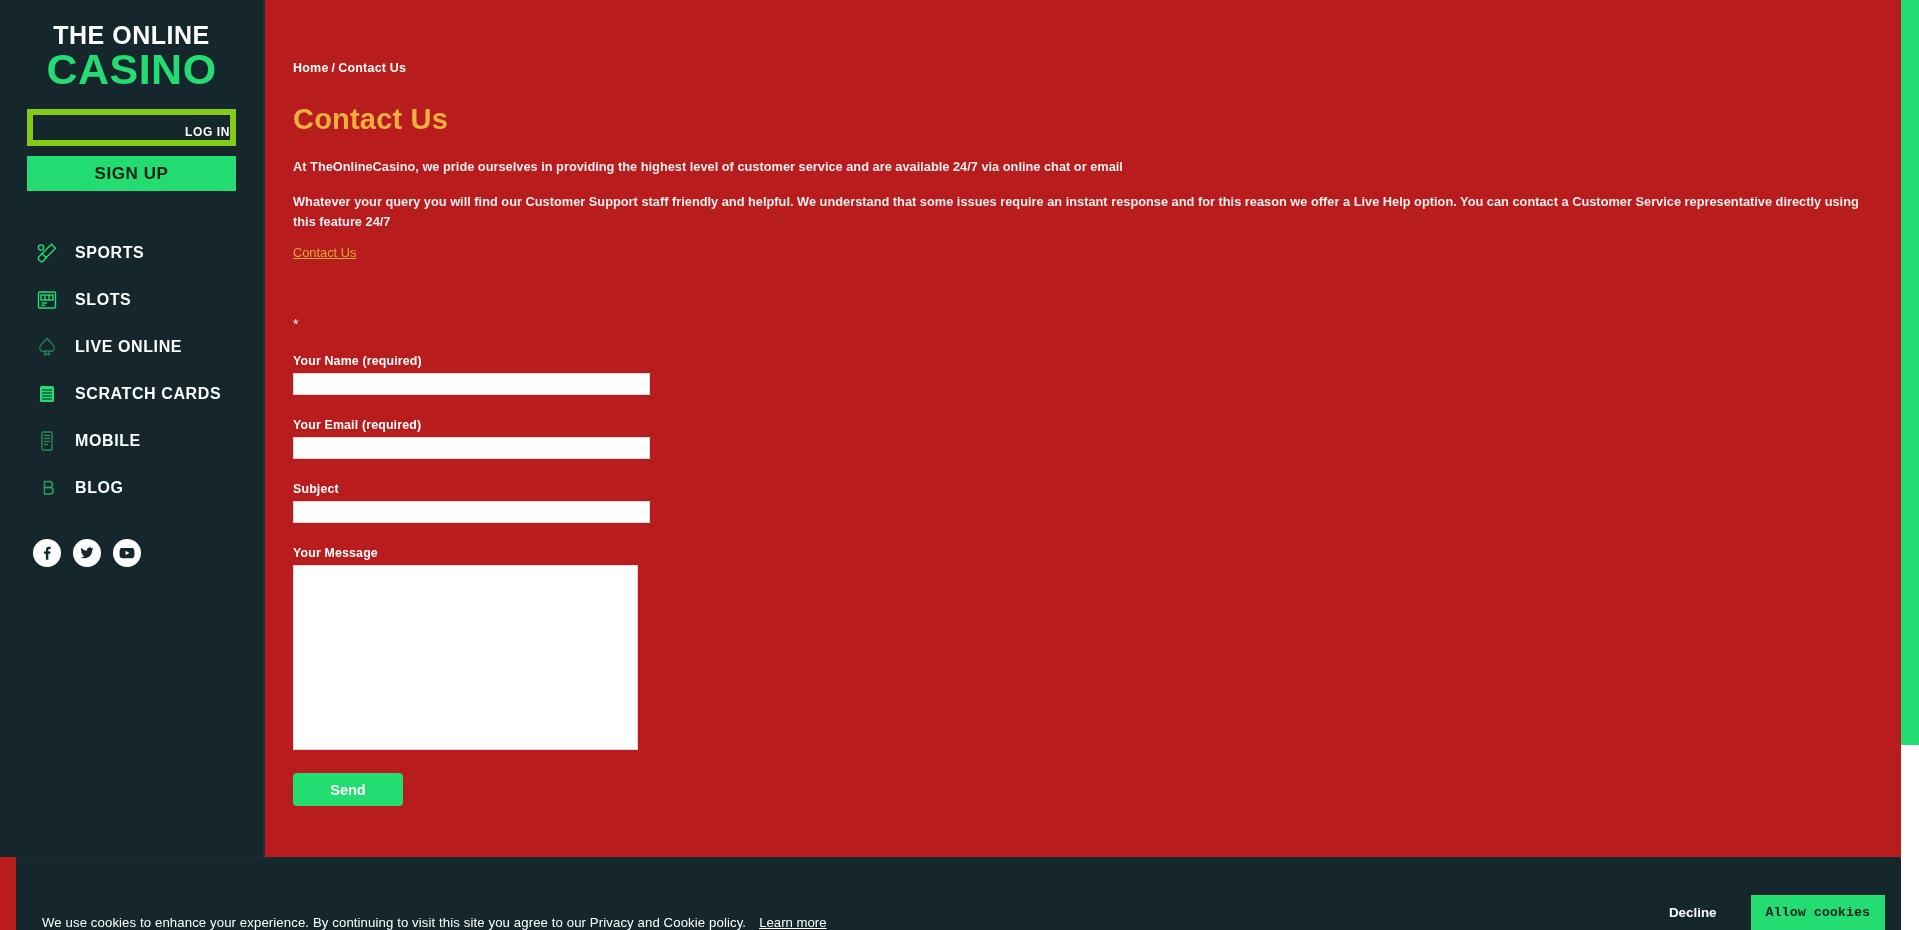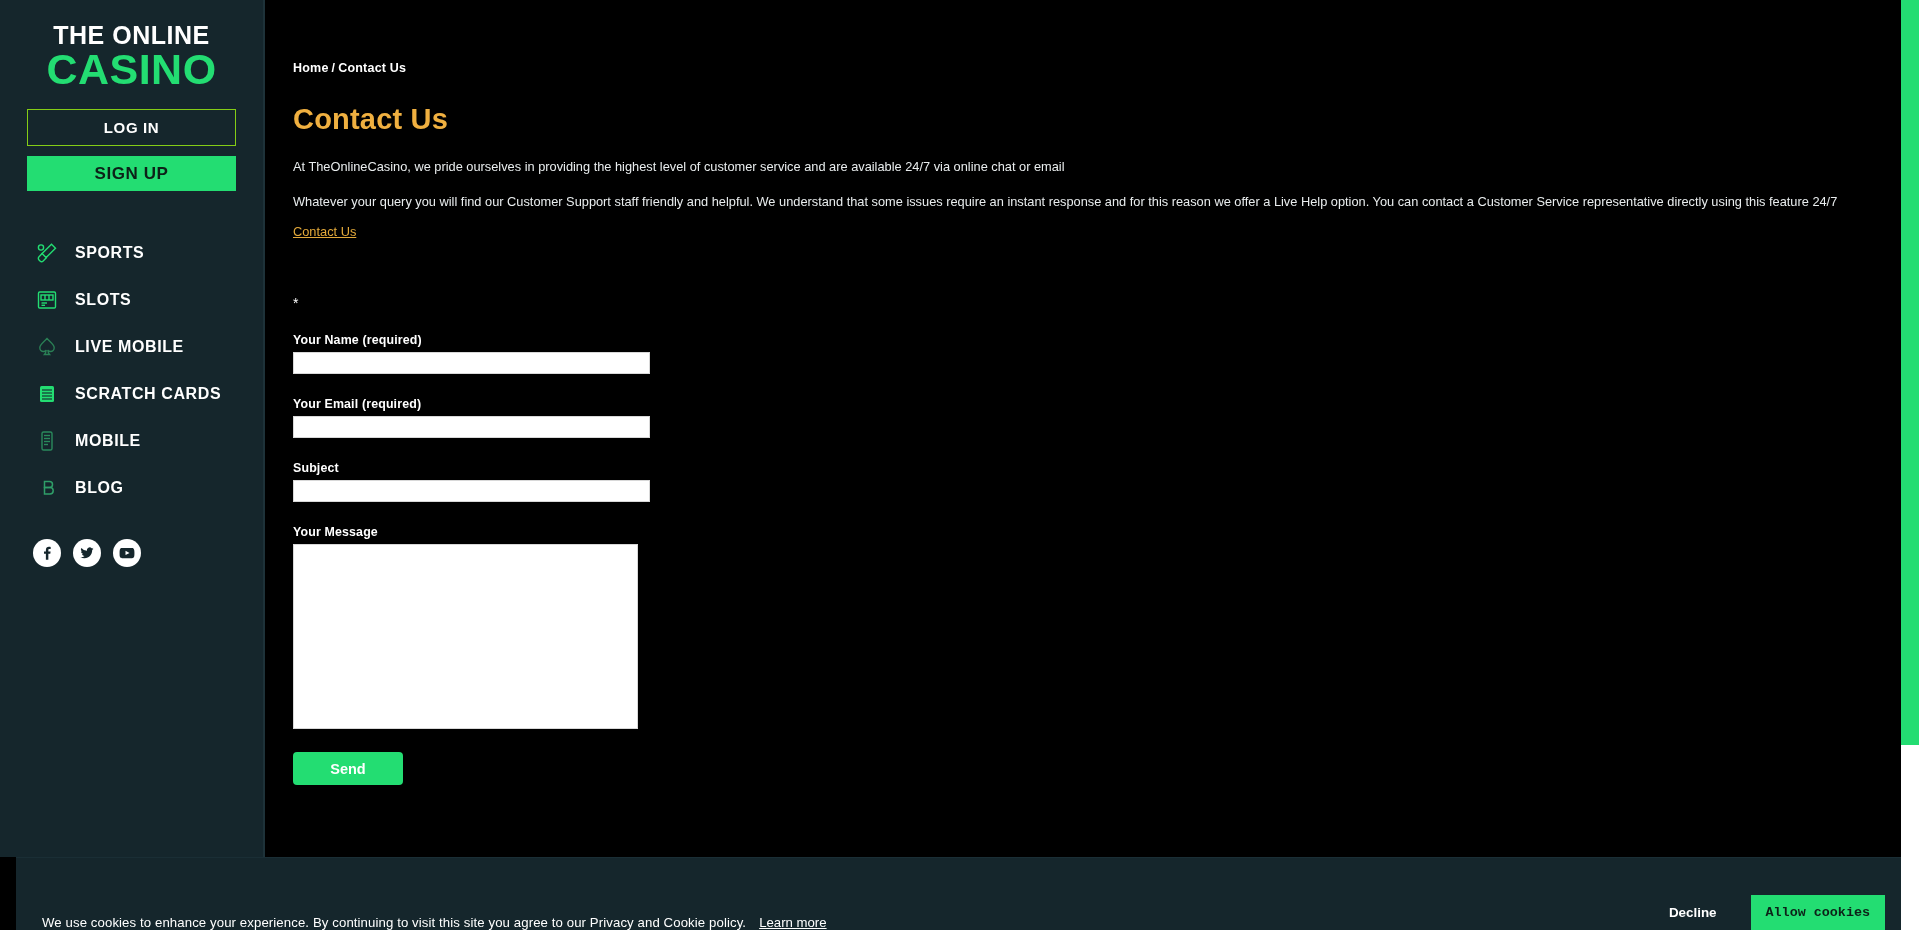--- a/index.html
+++ b/index.html
@@ -9,21 +9,21 @@
     height: 930px;
     overflow: hidden;
     background: #15262c;
     font-family: "Liberation Sans", sans-serif;
   }
 
   #page {
     position: relative;
     width: 1919px;
     height: 930px;
-    background: #000000;
+    background: #b91c1c;
     overflow: hidden;
   }
 
   
   #sidebar {
     position: absolute;
     left: 0; top: 0;
     width: 265px;
     height: 857px;
     background: #15262c;
@@ -52,25 +52,25 @@
     line-height: 1.0;
   }
 
   .btn-wrap { padding: 0 27px; }
 
   .btn-login {
     display: block;
     width: 100%;
     height: 37px;
     line-height: 35px;
-    text-align: center;
+    text-align: right;
     background: transparent;
-    border: 1px solid #84cc16;
-    color: #ffffff;
-    font-size: 15px;
+    border: 6px solid #84cc16;
+    color: #ffffff;
+    font-size: 12px;
     font-weight: 700;
     letter-spacing: 0.6px;
     cursor: pointer;
     font-family: "Liberation Sans", sans-serif;
   }
 
   .btn-signup {
     display: block;
     width: 100%;
     height: 35px;
@@ -157,20 +157,21 @@
     color: #f0b040;
     letter-spacing: 0.2px;
   }
 
   .para {
     margin-top: 21px;
     color: #e9edee;
     font-size: 12.8px;
     line-height: 1.62;
     max-width: 1570px;
+    font-weight: bold;
   }
   .para.p2 { margin-top: 14px; }
 
   #contact-link {
     display: inline-block;
     margin-top: 12px;
     color: #e3a93a;
     font-size: 12.8px;
     text-decoration: underline;
     cursor: pointer;
@@ -343,21 +344,21 @@
         </span>
         <span class="nav-label">SLOTS</span>
       </a>
 
       <a class="nav-item">
         <span class="nav-icon">
           <svg width="24" height="24" viewBox="0 0 24 24" fill="none" stroke="#2a7f55" stroke-width="1.4">
             <path d="M12 3.5C9 7 4.8 9.2 4.8 12.8c0 2.2 1.7 3.7 3.6 3.7 1.3 0 2.3-.6 2.8-1.5-.2 2-.8 3.6-1.7 4.5h5c-.9-.9-1.5-2.5-1.7-4.5.5.9 1.5 1.5 2.8 1.5 1.9 0 3.6-1.5 3.6-3.7C19.2 9.2 15 7 12 3.5z"></path>
           </svg>
         </span>
-        <span class="nav-label">LIVE MOBILE</span>
+        <span class="nav-label">LIVE ONLINE</span>
       </a>
 
       <a class="nav-item">
         <span class="nav-icon">
           <svg width="24" height="24" viewBox="0 0 24 24">
             <rect x="5" y="4" width="14" height="16" rx="1.5" fill="#23dd72"></rect>
             <g stroke="#15262c" stroke-width="1.1">
               <line x1="7" y1="8" x2="17" y2="8"></line>
               <line x1="7" y1="11" x2="17" y2="11"></line>
               <line x1="7" y1="14" x2="17" y2="14"></line>

